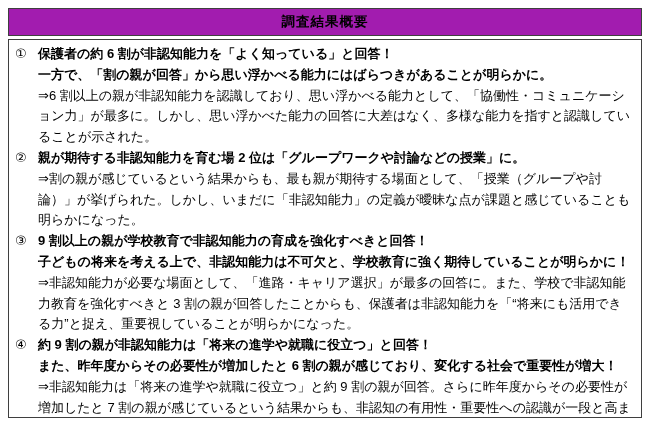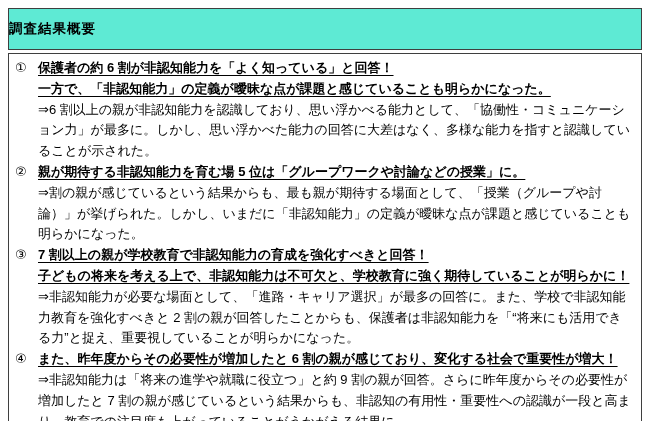--- a/index.html
+++ b/index.html
@@ -16,25 +16,26 @@
   }
   .page {
     box-sizing: border-box;
     width: 650px;
     height: 421px;
     padding: 8px 8px 6px 8px;
   }
   .header-box {
     box-sizing: border-box;
     width: 634px;
-    height: 42px;
+    height: 28px;
     border: 1px solid #3f3f3f;
-    background: #5eead4;
+    background: #a21caf;
     display: flex;
     align-items: center;
+    justify-content: center;
     margin-bottom: 3px;
   }
   .header-title {
     font-size: 13.5px;
     font-weight: bold;
     letter-spacing: 1px;
   }
   .content-box {
     box-sizing: border-box;
     width: 634px;
@@ -57,21 +58,20 @@
   .item-content {
     flex: 1 1 auto;
     min-width: 0;
   }
   .item-headline {
     font-size: 13px;
     font-weight: bold;
     line-height: 20.8px;
   }
   .item-headline .underlined {
-    text-decoration: underline;
     text-decoration-thickness: 1px;
     text-underline-offset: 3px;
   }
   .item-detail {
     margin: 0;
     font-size: 13px;
     font-weight: normal;
     line-height: 20.8px;
     text-align: left;
   }
@@ -84,44 +84,45 @@
   <div class="header-box">
     <span class="header-title">調査結果概要</span>
   </div>
 
   <div class="content-box">
 
     <div class="result-item">
       <span class="item-marker">①</span>
       <div class="item-content">
         <div class="item-headline"><span class="underlined">保護者の約 6 割が非認知能力を「よく知っている」と回答！</span></div>
-        <div class="item-headline"><span class="underlined">一方で、「非認知能力」の定義が曖昧な点が課題と感じていることも明らかになった。</span></div>
+        <div class="item-headline"><span class="underlined">一方で、「割の親が回答」から思い浮かべる能力にはばらつきがあることが明らかに。</span></div>
         <p class="item-detail">⇒6 割以上の親が非認知能力を認識しており、思い浮かべる能力として、「協働性・コミュニケーション力」が最多に。しかし、思い浮かべた能力の回答に大差はなく、多様な能力を指すと認識していることが示された。</p>
       </div>
     </div>
 
     <div class="result-item">
       <span class="item-marker">②</span>
       <div class="item-content">
-        <div class="item-headline"><span class="underlined">親が期待する非認知能力を育む場 5 位は「グループワークや討論などの授業」に。</span></div>
+        <div class="item-headline"><span class="underlined">親が期待する非認知能力を育む場 2 位は「グループワークや討論などの授業」に。</span></div>
         <p class="item-detail">⇒割の親が感じているという結果からも、最も親が期待する場面として、「授業（グループや討論）」が挙げられた。しかし、いまだに「非認知能力」の定義が曖昧な点が課題と感じていることも明らかになった。</p>
       </div>
     </div>
 
     <div class="result-item">
       <span class="item-marker">③</span>
       <div class="item-content">
-        <div class="item-headline"><span class="underlined">7 割以上の親が学校教育で非認知能力の育成を強化すべきと回答！</span></div>
+        <div class="item-headline"><span class="underlined">9 割以上の親が学校教育で非認知能力の育成を強化すべきと回答！</span></div>
         <div class="item-headline"><span class="underlined">子どもの将来を考える上で、非認知能力は不可欠と、学校教育に強く期待していることが明らかに！</span></div>
-        <p class="item-detail">⇒非認知能力が必要な場面として、「進路・キャリア選択」が最多の回答に。また、学校で非認知能力教育を強化すべきと 2 割の親が回答したことからも、保護者は非認知能力を「“将来にも活用できる力”と捉え、重要視していることが明らかになった。</p>
+        <p class="item-detail">⇒非認知能力が必要な場面として、「進路・キャリア選択」が最多の回答に。また、学校で非認知能力教育を強化すべきと 3 割の親が回答したことからも、保護者は非認知能力を「“将来にも活用できる力”と捉え、重要視していることが明らかになった。</p>
       </div>
     </div>
 
     <div class="result-item">
       <span class="item-marker">④</span>
       <div class="item-content">
+        <div class="item-headline"><span class="underlined">約 9 割の親が非認知能力は「将来の進学や就職に役立つ」と回答！</span></div>
         <div class="item-headline"><span class="underlined">また、昨年度からその必要性が増加したと 6 割の親が感じており、変化する社会で重要性が増大！</span></div>
         <p class="item-detail">⇒非認知能力は「将来の進学や就職に役立つ」と約 9 割の親が回答。さらに昨年度からその必要性が増加したと 7 割の親が感じているという結果からも、非認知の有用性・重要性への認識が一段と高まり、教育での注目度も上がっていることがうかがえる結果に。</p>
       </div>
     </div>
 
   </div>
 </div>
 
 </body></html>

